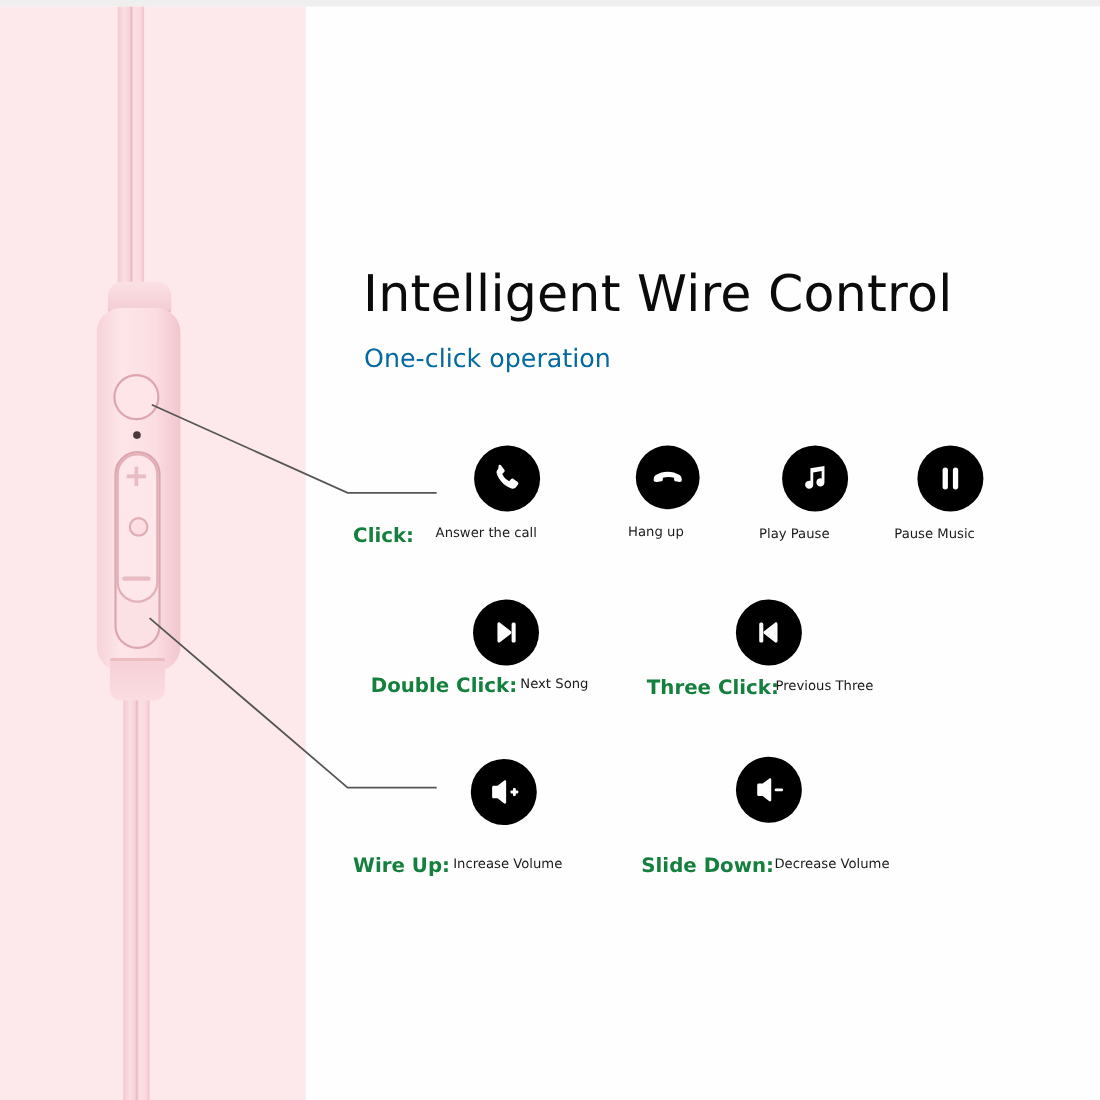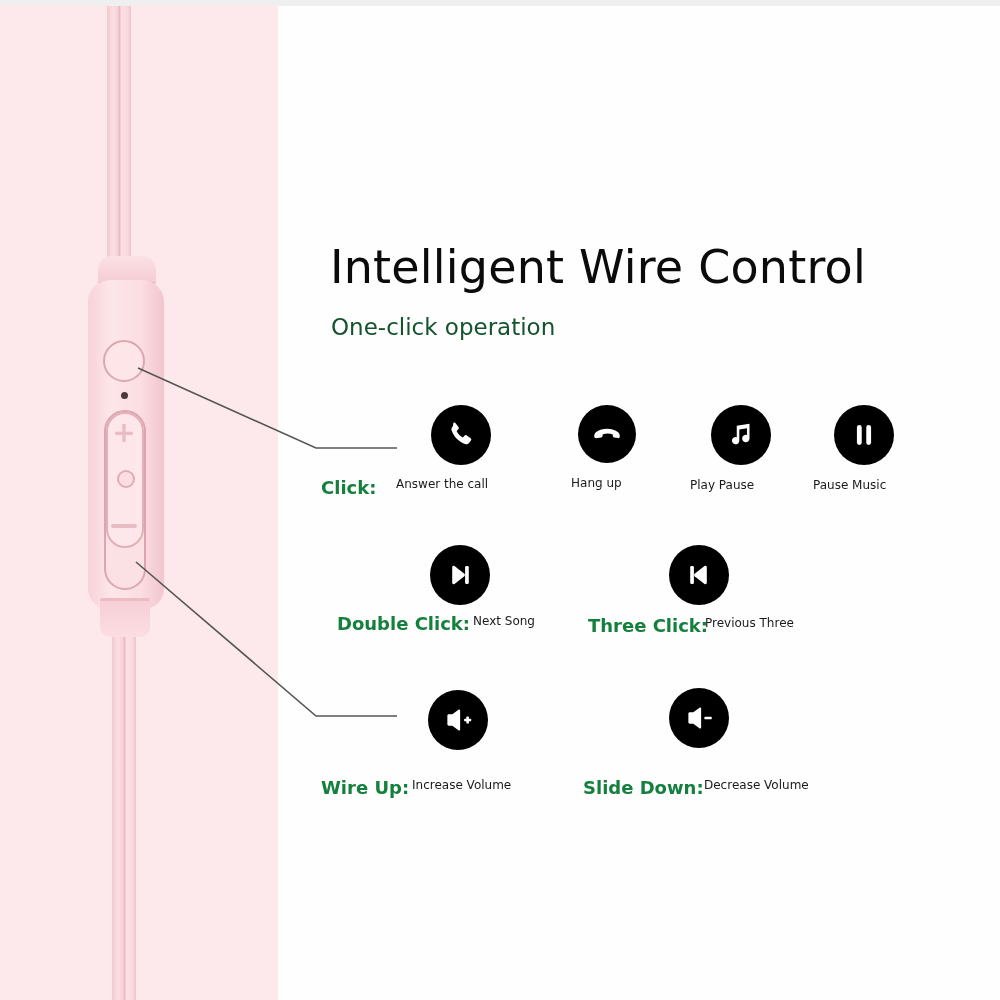--- a/index.html
+++ b/index.html
@@ -33,21 +33,21 @@
     .vol-inner { position: absolute; left: 106px; top: 412px; width: 38px; height: 136px; border-radius: 19px;
       border: 2px solid #e2b0b7; box-sizing: border-box; background: #fde7ea; }
     .vol-plus { position: absolute; left: 111px; top: 420px; width: 26px; height: 26px; color: #e8bcc2; font-size: 28px; line-height: 26px; text-align: center; font-weight: bold; }
     .vol-center { position: absolute; left: 117px; top: 470px; width: 14px; height: 14px; border-radius: 50%; border: 2px solid #e0adb4; background: #fbdde2; }
     .vol-minus { position: absolute; left: 111px; top: 524px; width: 26px; height: 4px; background: #e8bcc2; border-radius: 2px; }
 
     
     svg.leaders { position: absolute; left: 0; top: 0; width: 1000px; height: 1000px; pointer-events: none; }
 
     .title { position: absolute; left: 330px; top: 240px; font-size: 46px; font-weight: normal; letter-spacing: 0.2px; color: #0b0b0b; white-space: nowrap; }
-    .subtitle { position: absolute; left: 331px; top: 314px; font-size: 23px; color: #14532d; white-space: nowrap; }
+    .subtitle { position: absolute; left: 331px; top: 314px; font-size: 23px; color: #0369a1; white-space: nowrap; }
 
     .icon-circle { position: absolute; width: 60px; height: 60px; border-radius: 50%; background: #000; display: flex; align-items: center; justify-content: center; }
     .icon-circle svg { width: 34px; height: 34px; }
 
     .lbl { position: absolute; white-space: nowrap; font-size: 12px; color: #1a1a1a; }
     .key { font-weight: bold; font-size: 18px; color: #15803d; }
   </style>
 </head>
 <body>
 

